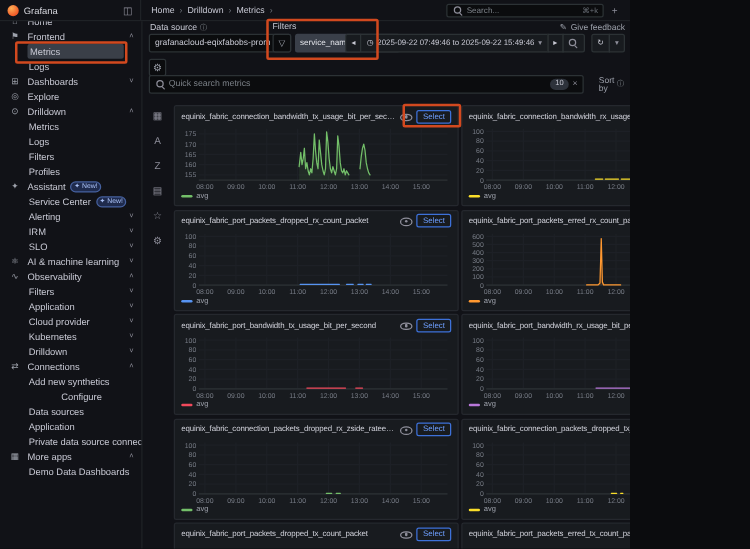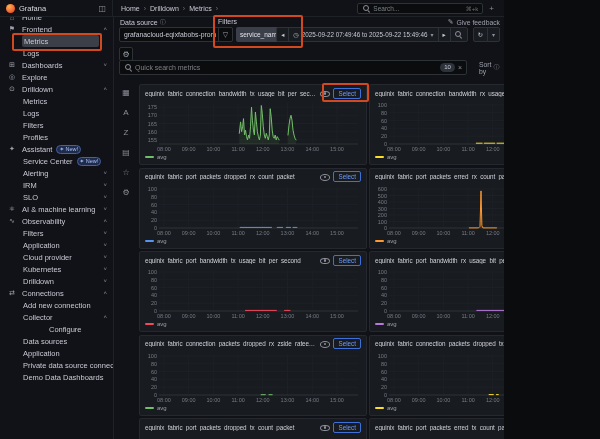--- a/index.html
+++ b/index.html
@@ -208,37 +208,38 @@
         <div class="sb-item lvl1">
           <span>Drilldown</span>
           <span class="sb-chev">˅</span>
         </div>
         <div class="sb-item lvl0">
           <span class="sb-icon">⇄</span>
           <span>Connections</span>
           <span class="sb-chev">˄</span>
         </div>
         <div class="sb-item lvl1">
-          <span>Add new connection</span>
-        </div>
-        <div class="sb-item lvl1">
-          <span>Collector</span>
-          <span class="sb-chev">˄</span>
+          <span>Add new synthetics</span>
         </div>
         <div class="sb-item lvl2">
           <span>Configure</span>
         </div>
         <div class="sb-item lvl1">
           <span>Data sources</span>
         </div>
         <div class="sb-item lvl1">
           <span>Application</span>
         </div>
         <div class="sb-item lvl1">
           <span>Private data source connect</span>
+        </div>
+        <div class="sb-item lvl0">
+          <span class="sb-icon">▦</span>
+          <span>More apps</span>
+          <span class="sb-chev">˄</span>
         </div>
         <div class="sb-item lvl1">
           <span>Demo Data Dashboards</span>
         </div>
       </div>
   </nav>
 
   <div class="lbl ds-label">
     <span>Data source</span>
       <span class="info">ⓘ</span>

